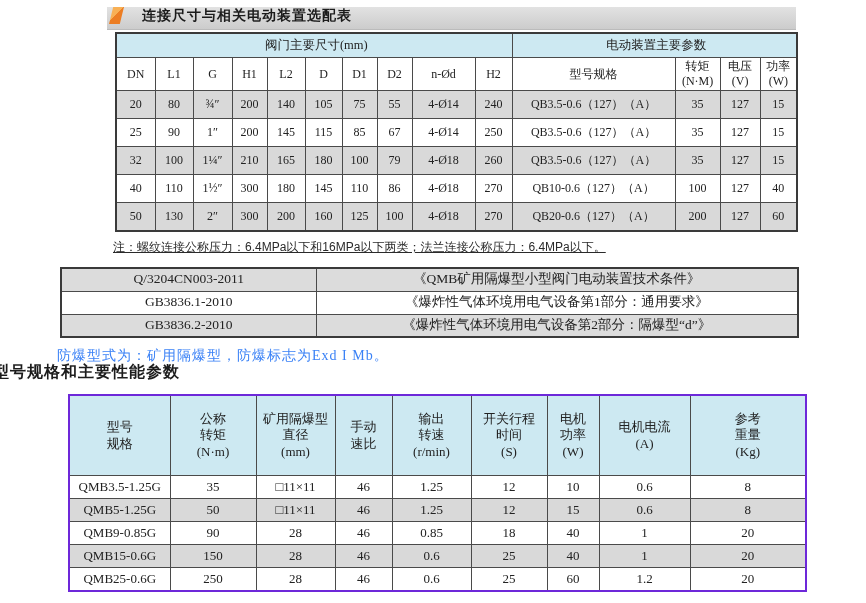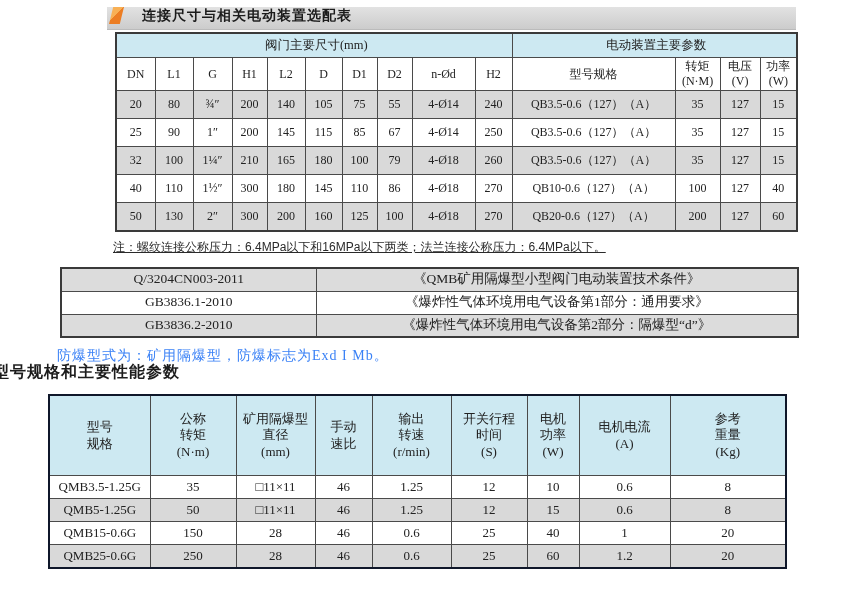--- a/index.html
+++ b/index.html
@@ -35,21 +35,21 @@
   .std tr{height:23px;}
   .std tr:nth-child(odd){background:#dcdcdc;}
 
   .red-note{position:absolute;left:57px;top:347px;font-size:14px;color:#3b82f6;letter-spacing:1px;}
 
   .section2-title{position:absolute;left:-7px;top:362px;
                   font-family:"Liberation Sans","DejaVu Sans",sans-serif;
                   font-weight:bold;font-size:16px;color:#1c1c1c;letter-spacing:1px;}
 
   
-  .perf{position:absolute;left:48px;top:394px;width:737px;font-size:13px;border:2px solid #0f172a;}
+  .perf{position:absolute;left:68px;top:394px;width:737px;font-size:13px;border:2px solid #6d28d9;}
   .perf thead th{height:79px;background:#cde9f2;font-weight:normal;font-size:13px;}
   .perf tbody tr{height:23px;}
   .perf tbody tr:nth-child(even){background:#d9d9d9;}
 </style>
 </head>
 <body>
 
 <div class="page">
 
   <div class="title-bar">
@@ -267,20 +267,31 @@
           <td>50</td>
           <td>□11×11</td>
           <td>46</td>
           <td>1.25</td>
           <td>12</td>
           <td>15</td>
           <td>0.6</td>
           <td>8</td>
         </tr>
         <tr>
+          <td>QMB9-0.85G</td>
+          <td>90</td>
+          <td>28</td>
+          <td>46</td>
+          <td>0.85</td>
+          <td>18</td>
+          <td>40</td>
+          <td>1</td>
+          <td>20</td>
+        </tr>
+        <tr>
           <td>QMB15-0.6G</td>
           <td>150</td>
           <td>28</td>
           <td>46</td>
           <td>0.6</td>
           <td>25</td>
           <td>40</td>
           <td>1</td>
           <td>20</td>
         </tr>

